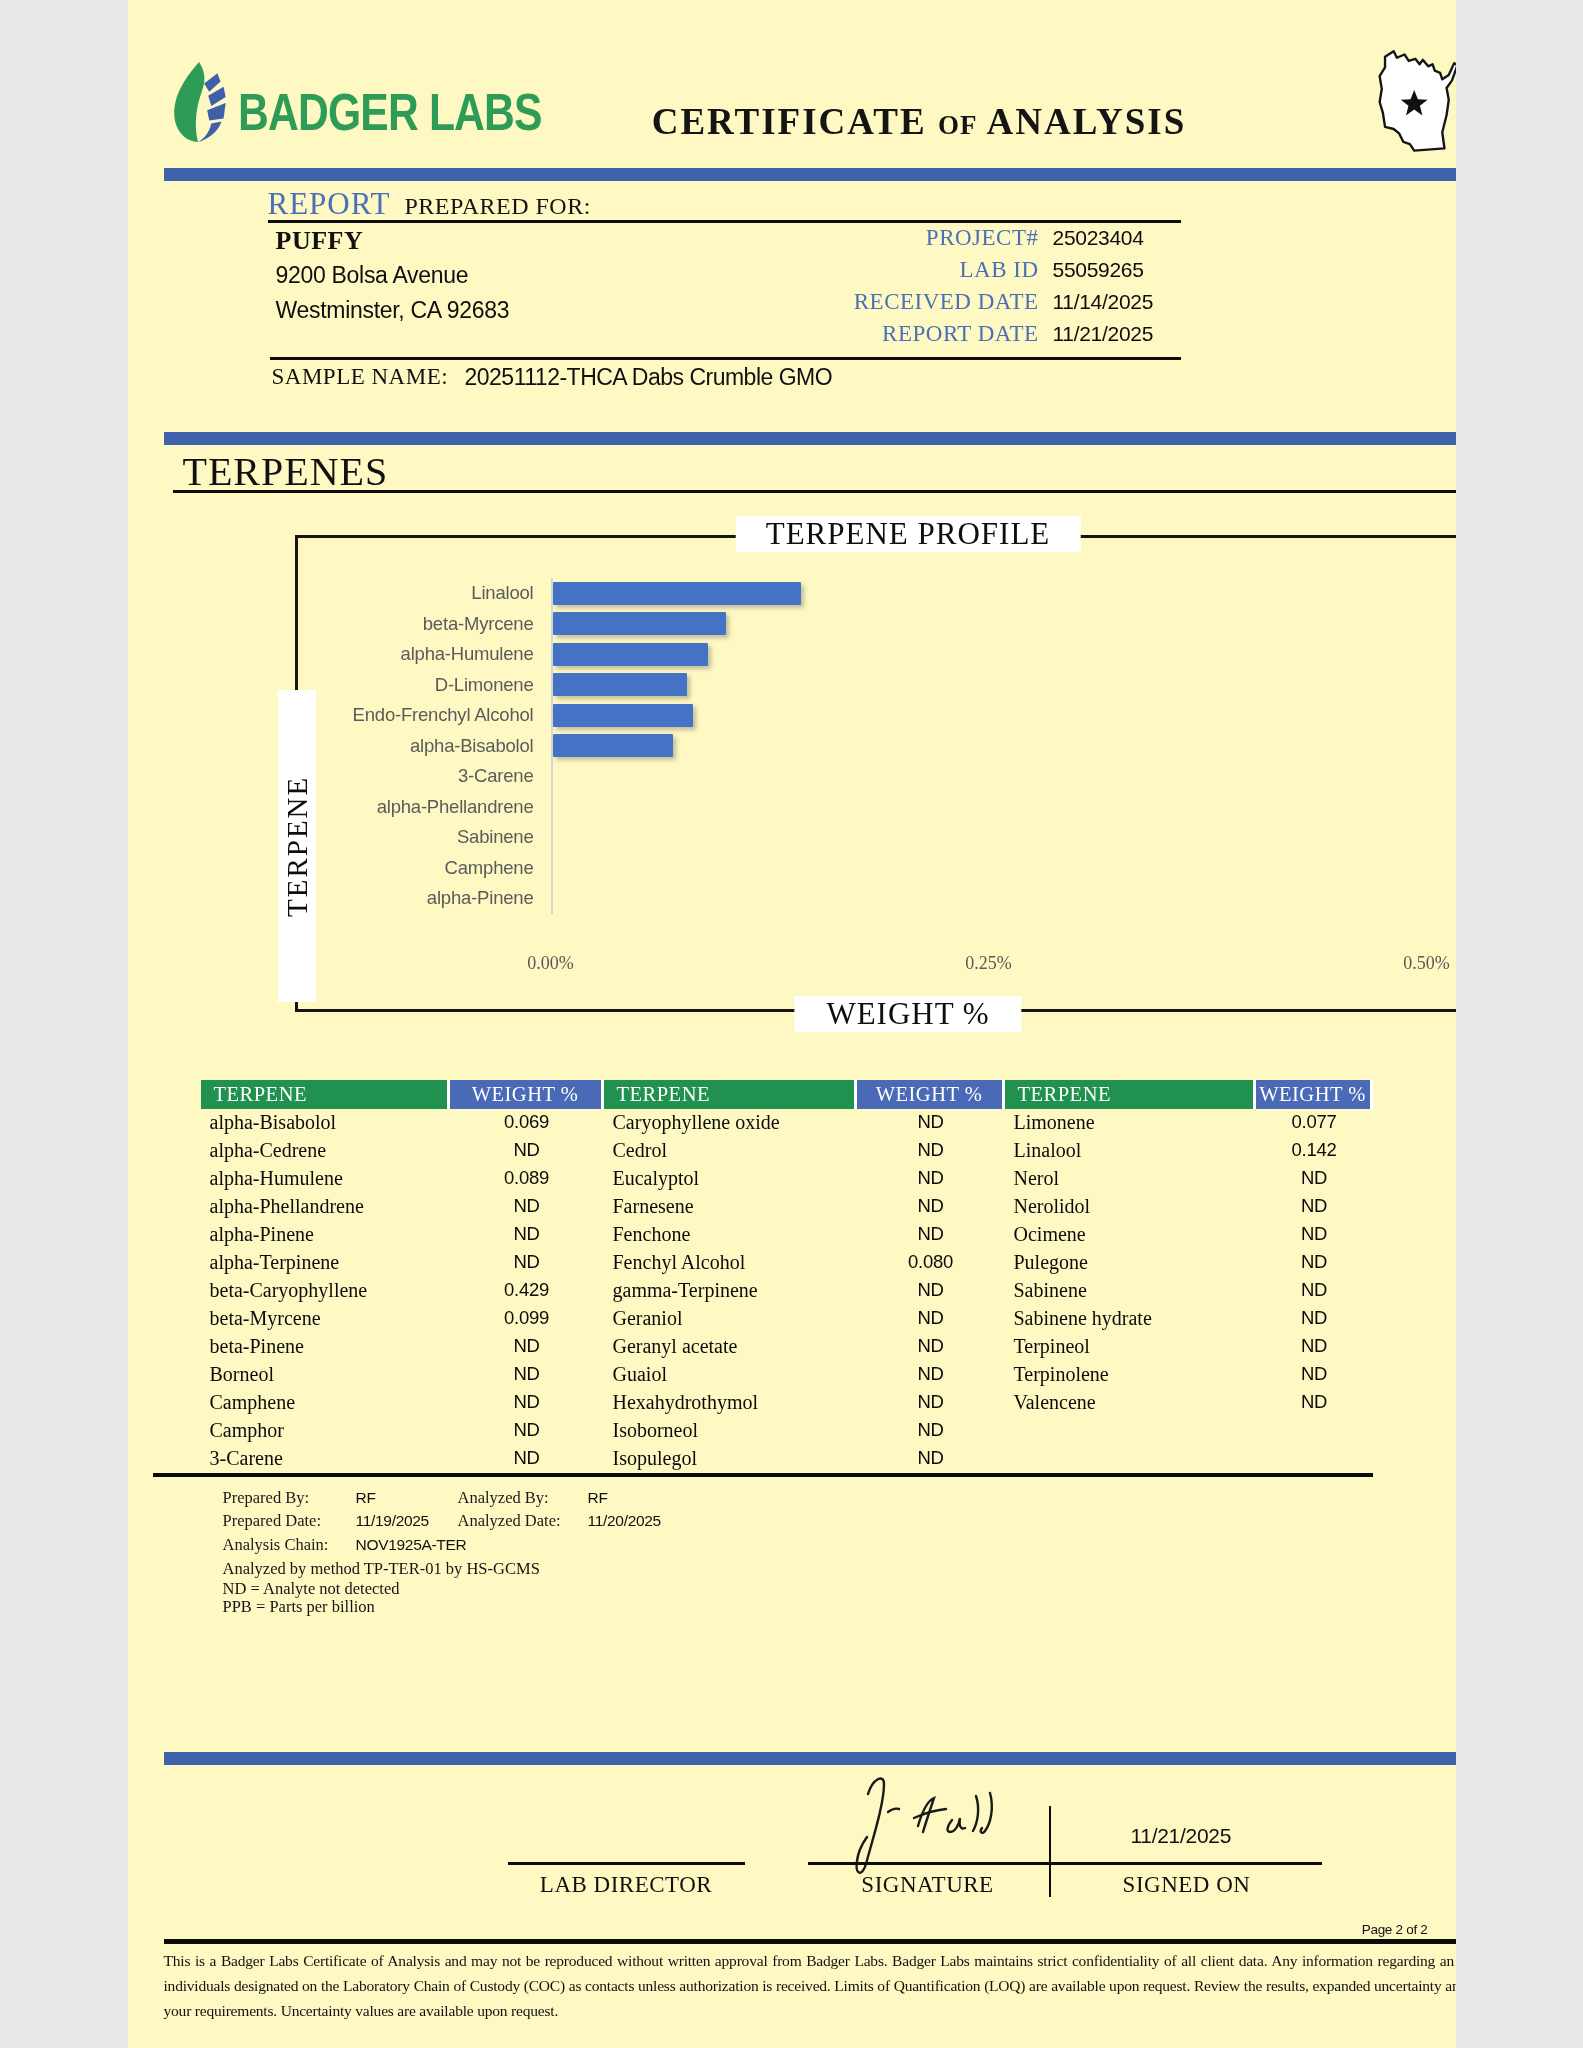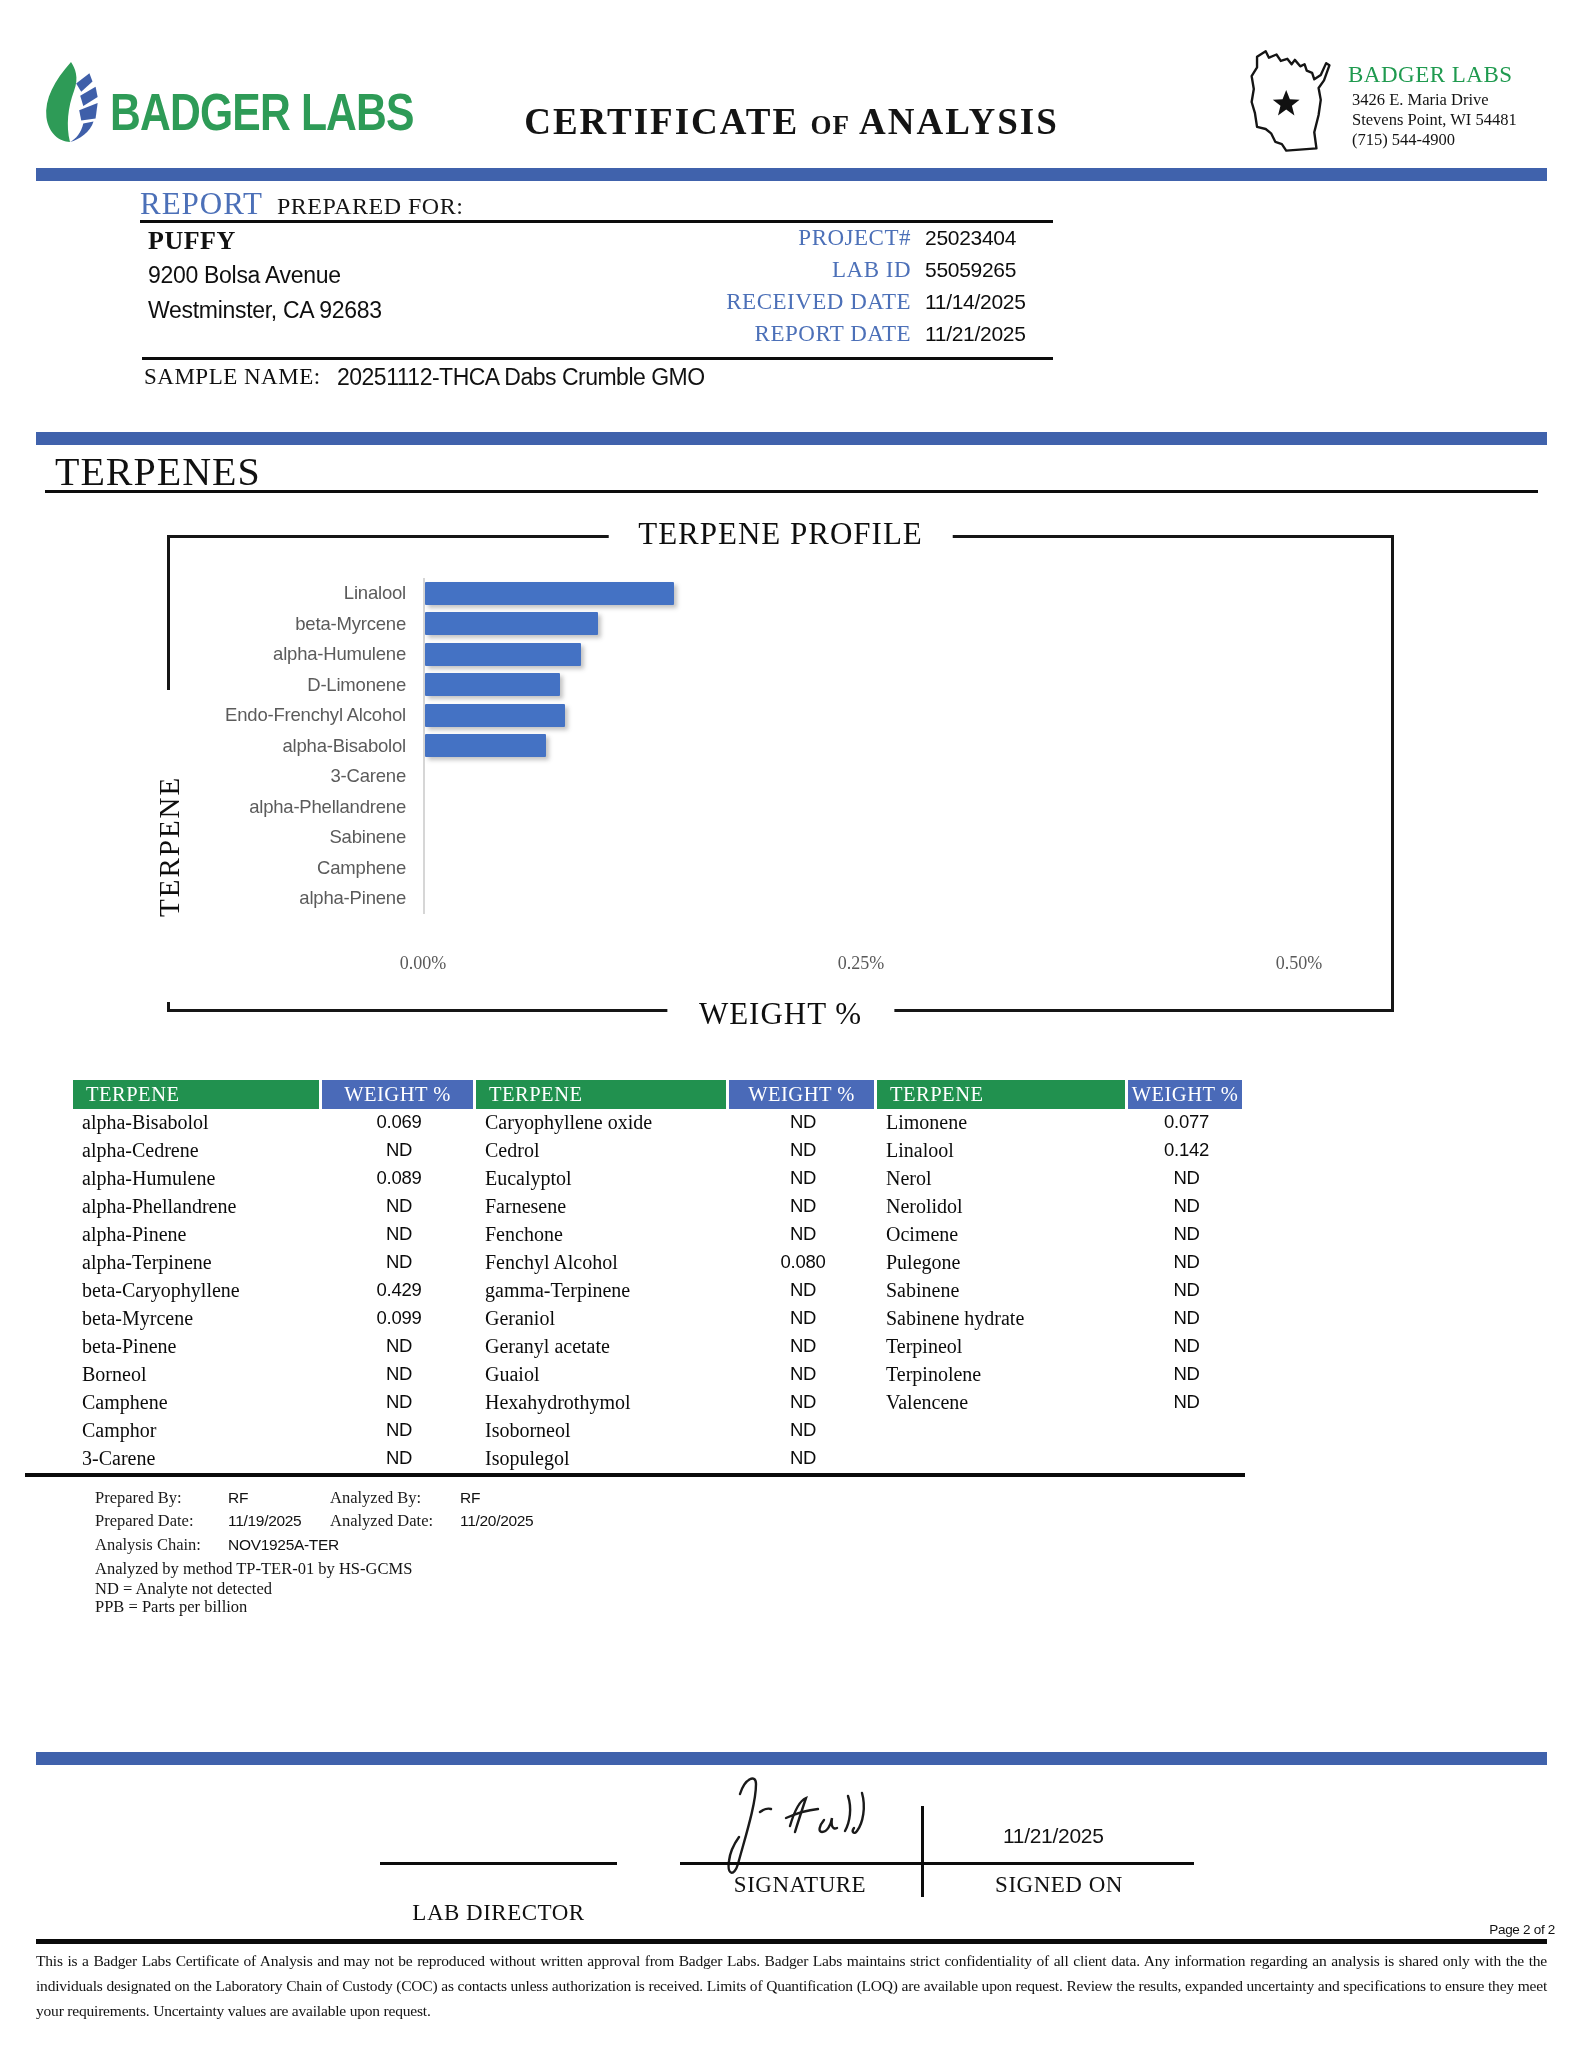--- a/index.html
+++ b/index.html
@@ -1,18 +1,18 @@
 <!DOCTYPE html>
 <html style="--divider-blue: #4062AC; --bar-blue: #4472C4; --label-blue: #4C70B8; --table-green: #21914F; --table-blue: #4A6AB8; --logo-green: #2E9B57; --lab-green: #1F9A4F; --approver-green: #2E9B57;"><head>
 <meta charset="utf-8">
 <style>
   * { margin:0; padding:0; box-sizing:border-box; }
   html,body { background:#e8e8e8; }
   #page {
-    position:relative; width:1583px; height:2048px; background:#ffffff;
+    position:relative; width:1328px; height:2048px; background:#fef9c3;
     font-family:"Liberation Serif", serif; color:#111; overflow:hidden; margin:0 auto;padding-left:44px;
   }
   .abs { position:absolute; }
 
   
   #logo-icon { left:40px; top:60px; width:62px; height:84px; }
   #logo-text {
     left:110px; top:82px; font-family:"Liberation Sans",sans-serif; font-weight:bold;
     font-size:52px; color:var(--logo-green); letter-spacing:-1px;
     transform:scaleX(.82); transform-origin:left top; white-space:nowrap;
@@ -102,21 +102,21 @@
   #batch-l   { left:95px; top:1535px; } #batch-v   { left:228px; top:1536px; }
   .method-note { left:95px; font-size:16.5px; color:#141414; white-space:nowrap; }
   #method-line { top:1559px; } #nd-line { top:1579px; } #ppb-line { top:1597px; }
 
   
   #approved-block { left:380px; top:1799px; width:237px; text-align:center; }
   #approved-by { font-size:22px; letter-spacing:.5px; }
   #approved-dbl { margin-top:3px; height:6px; border-top:3px solid #0c0c0c; border-bottom:1px solid #0c0c0c; }
   #approver { margin-top:4px; font-size:29px; color:var(--approver-green); letter-spacing:1.5px; white-space:nowrap; }
   #approver-line { left:380px; top:1862px; width:237px; height:2.5px; background:#0c0c0c; }
-  #lab-director { left:380px; top:1872px; width:237px; text-align:center; font-size:23px; letter-spacing:.5px;margin-top:28px; }
+  #lab-director { left:380px; top:1872px; width:237px; text-align:center; font-size:23px; letter-spacing:.5px; }
   #sig-svg { left:698px; top:1768px; width:205px; height:112px; }
   #sig-line { left:680px; top:1862px; width:514px; height:2.5px; background:#0c0c0c; }
   #sig-divider { left:921px; top:1806px; width:2.5px; height:91px; background:#0c0c0c; }
   #signature-label { left:700px; top:1872px; width:200px; text-align:center; font-size:23px; letter-spacing:.5px; }
   #signed-date { left:1003px; top:1824px; font-family:"Liberation Sans",sans-serif; font-size:21px; letter-spacing:-.3px; }
   #signed-on-label { left:950px; top:1872px; width:218px; text-align:center; font-size:23px; letter-spacing:.5px; }
 
   
   #page-num { right:28px; top:1922px; font-family:"Liberation Sans",sans-serif; font-size:13.5px; letter-spacing:-.3px; }
   #footer-line { left:36px; top:1939px; width:1511px; height:4.5px; background:#0a0a0a; }

